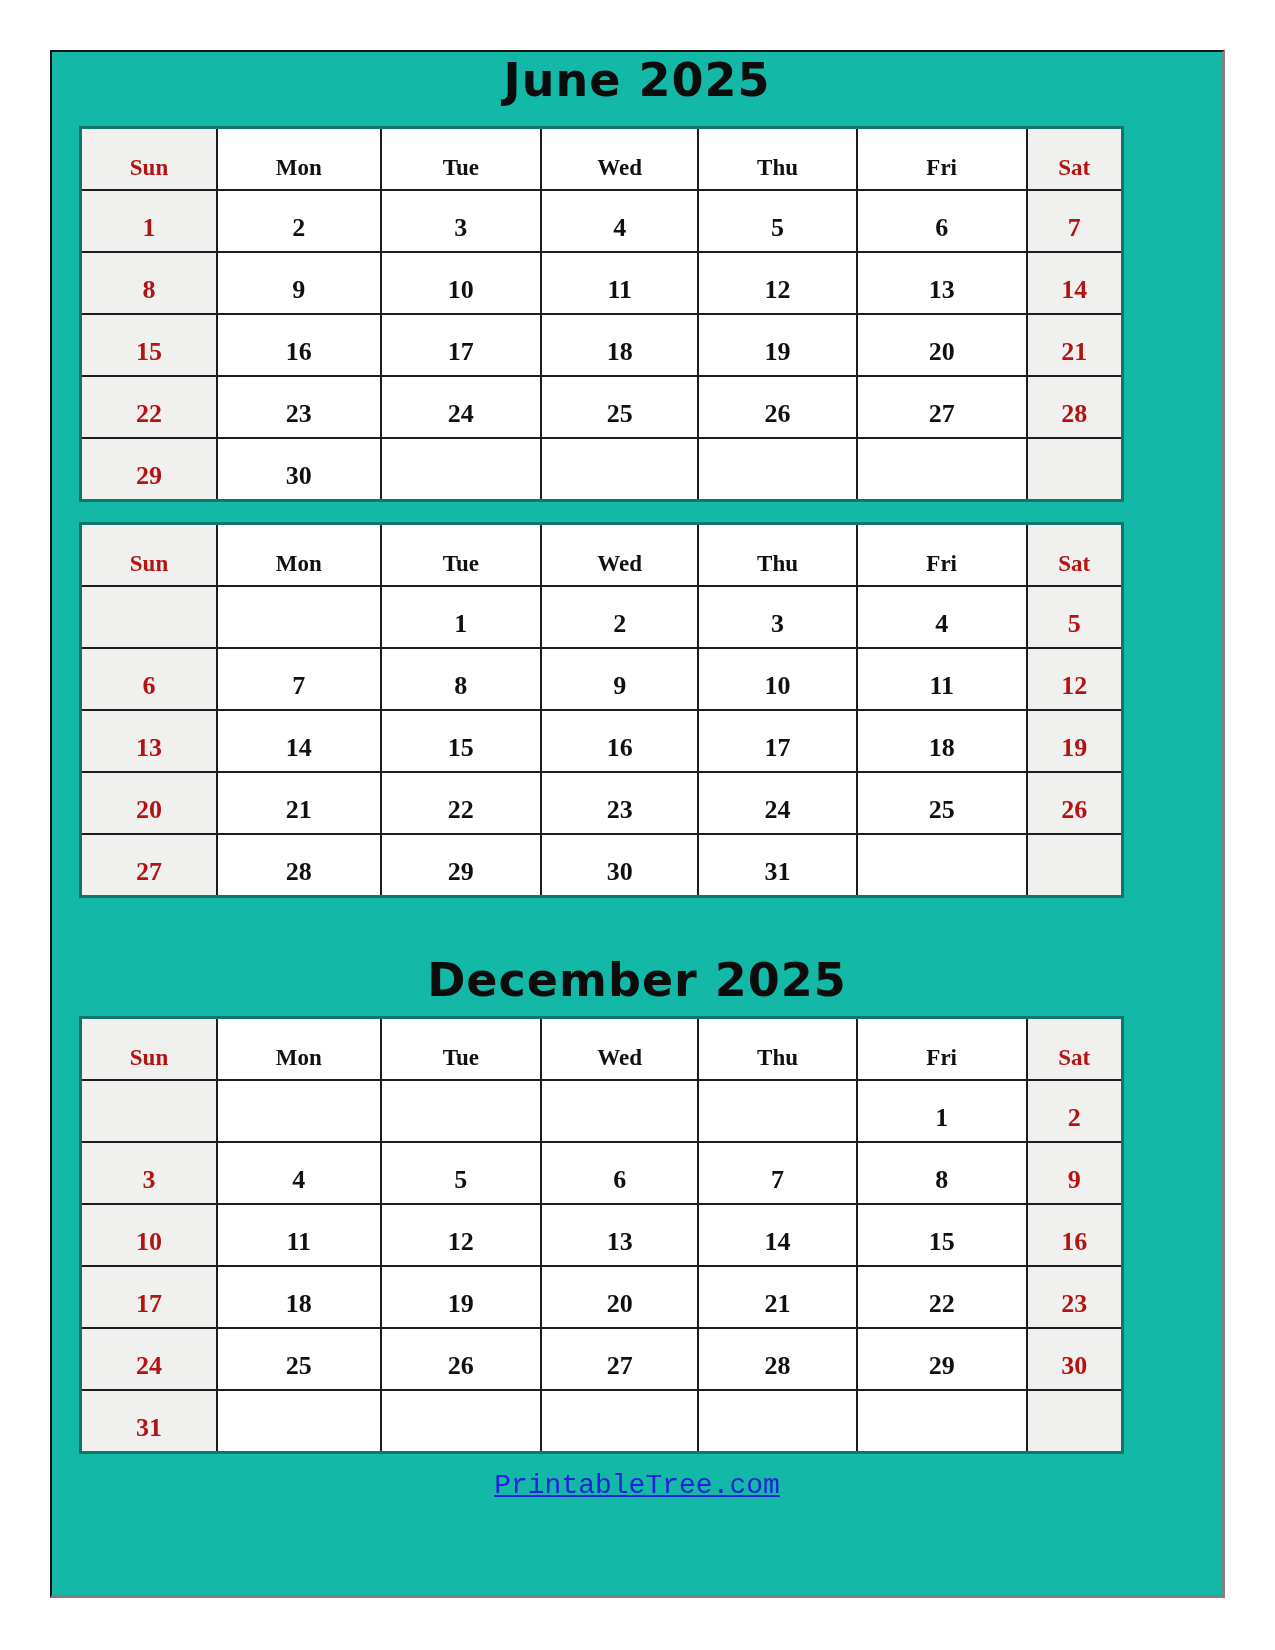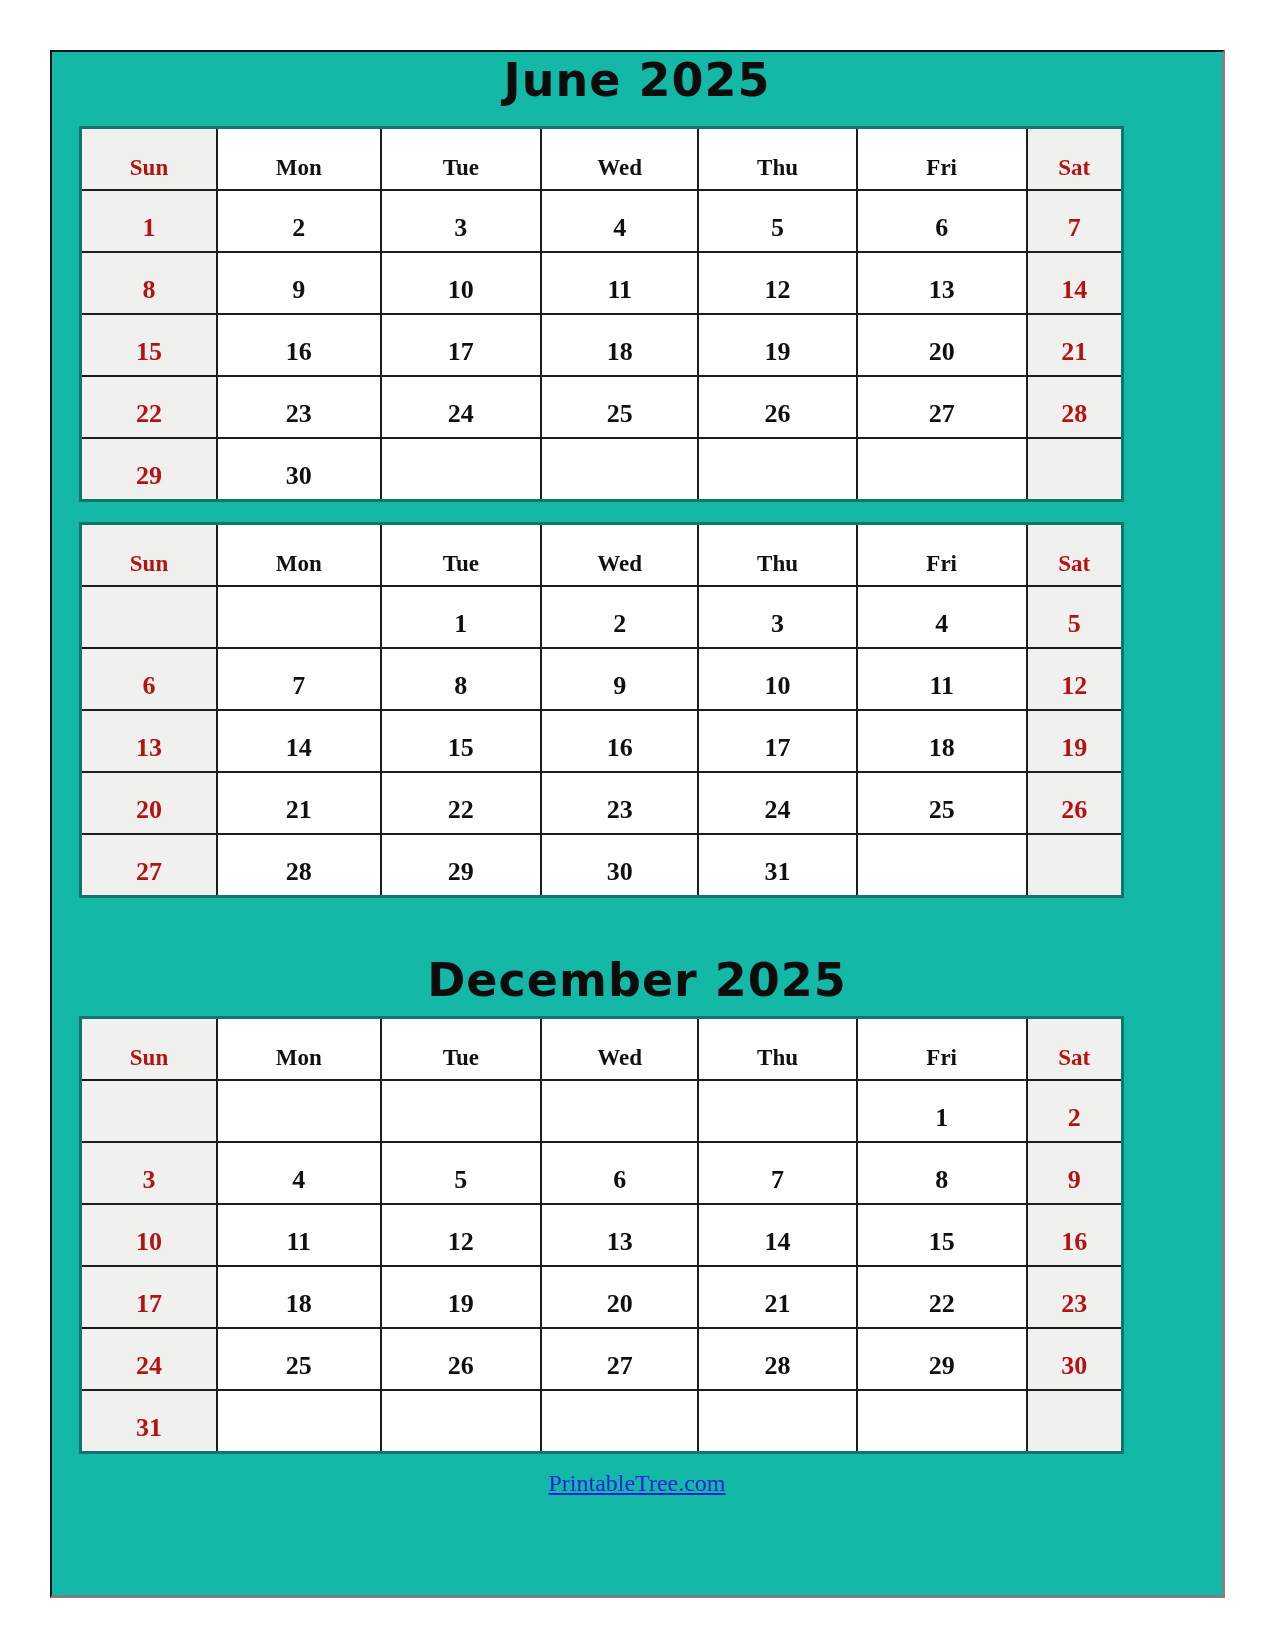--- a/index.html
+++ b/index.html
@@ -81,22 +81,22 @@
   table.cal td.weekend {
     color: #b31313;
     background: #f0f0ee;
   }
 
   .footer {
     text-align: center;
     margin-top: 16px;
   }
   .footer-link {
-    font-family: Liberation Serif, serif;
-    font-size: 24px;
+    font-family: Liberation Mono, monospace;
+    font-size: 28px;
     color: #2222dd;
     text-decoration: underline;
     cursor: pointer;
   }
 </style>
 </head>
 <body>
 
 <div class="frame">
 

